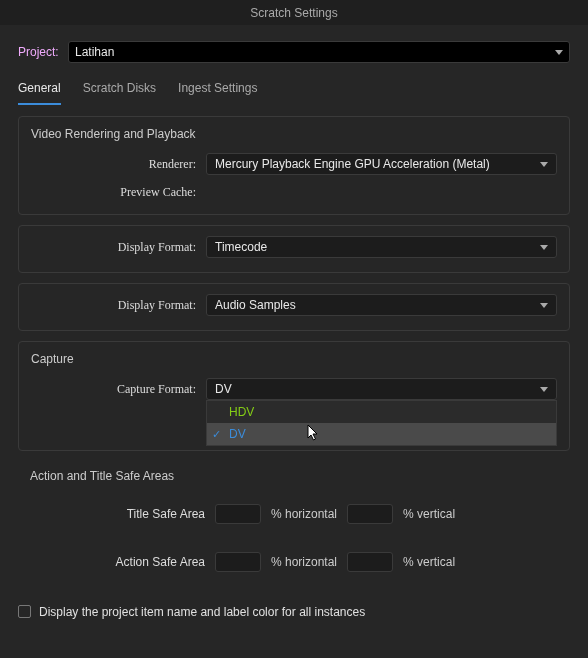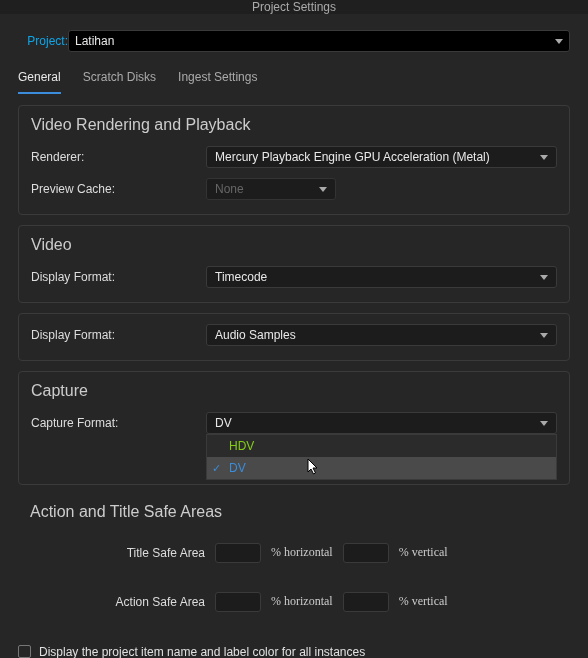--- a/index.html
+++ b/index.html
@@ -33,22 +33,21 @@
   padding: 16px 18px 10px 18px;
   position: relative;
 }
 .row {
   display: flex;
   align-items: center;
   margin-bottom: 14px;
 }
 .row-label {
   width: 50px;
-  color: #0ea5e9;
-  text-align: right;
+  color: #f0abfc;
 }
 .select {
   flex: 1;
   height: 22px;
   background: #000000;
   border: 1px solid #3a3a3a;
   border-radius: 3px;
   display: flex;
   align-items: center;
   justify-content: space-between;
@@ -80,33 +79,34 @@
 .section {
   border: 1px solid #3a3a3a;
   border-radius: 4px;
   padding: 10px 12px 12px 12px;
   margin-bottom: 10px;
   position: relative;
 }
 .section-title {
   color: #ccc;
   margin-bottom: 12px;
-  font-size: 16px;
+  font-size: 12px;
 }
 .field-row {
   display: flex;
   align-items: center;
   margin-bottom: 10px;
 }
 .field-row:last-child { margin-bottom: 2px; }
 .field-label {
   width: 175px;
-  text-align: left;
+  text-align: right;
   padding-right: 10px;
   color: #ddd;
+  font-family: Liberation Serif, serif;
 }
 .field-control { flex: 1; }
 .select-sm {
   height: 22px;
   background: #1c1c1c;
   border: 1px solid #3a3a3a;
   border-radius: 3px;
   display: flex;
   align-items: center;
   justify-content: space-between;
@@ -122,21 +122,20 @@
   border-radius: 3px;
   color: #e8e8e8;
   text-align: left;
   padding: 0 22px;
   font-size: 12px;
   font-family: inherit;
 }
 .inline-text {
   color: #ccc;
   margin: 12px 10px;
-  font-family: Liberation Serif, serif;
 }
 .safe-row {
   display: flex;
   align-items: center;
   margin-bottom: 10px;
 }
 .safe-label {
   width: 185px;
   text-align: right;
   padding-right: 10px;
@@ -194,21 +193,21 @@
   pointer-events: none;
   z-index: 50;
 }
 .cursor-arrow svg { display: block; }
 .select-wrap { position: relative; flex: 1; }
 </style>
 </head>
 <body>
 
 <div class="dialog">
-  <div class="titlebar">Project Settings</div>
+  <div class="titlebar">Scratch Settings</div>
 
   <div class="content">
 
     <div class="row">
       <div class="row-label">Project:</div>
       <div class="select">
         <span>Latihan</span>
         <span class="chevron"></span>
       </div>
     </div>
@@ -225,31 +224,24 @@
         <div class="field-label">Renderer:</div>
         <div class="field-control">
           <div class="select-sm">
             <span>Mercury Playback Engine GPU Acceleration (Metal)</span>
             <span class="chevron"></span>
           </div>
         </div>
       </div>
       <div class="field-row">
         <div class="field-label">Preview Cache:</div>
-        <div class="field-control" style="max-width:130px">
-          <div class="select-sm disabled">
-            <span>None</span>
-            <span class="chevron"></span>
-          </div>
-        </div>
       </div>
     </div>
 
     <div class="section">
-      <div class="section-title">Video</div>
       <div class="field-row">
         <div class="field-label">Display Format:</div>
         <div class="field-control">
           <div class="select-sm">
             <span>Timecode</span>
             <span class="chevron"></span>
           </div>
         </div>
       </div>
     </div>

